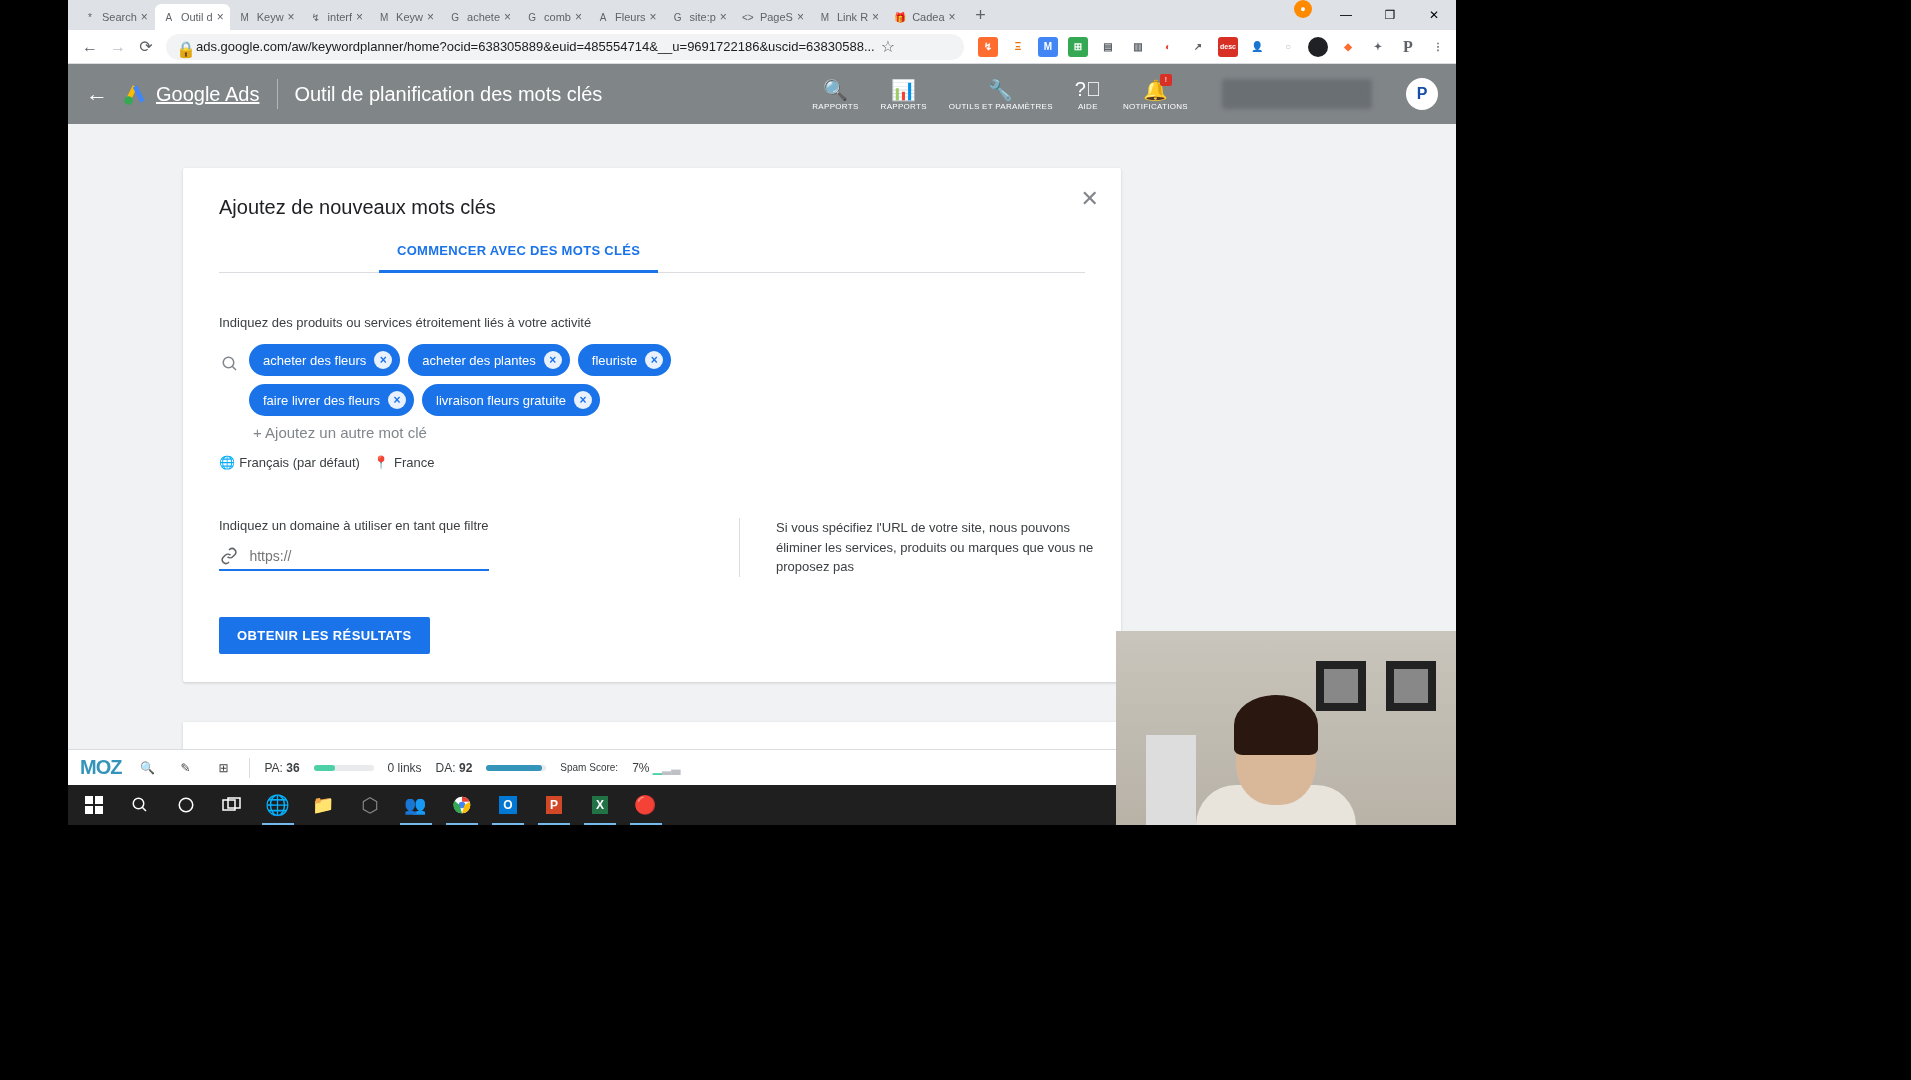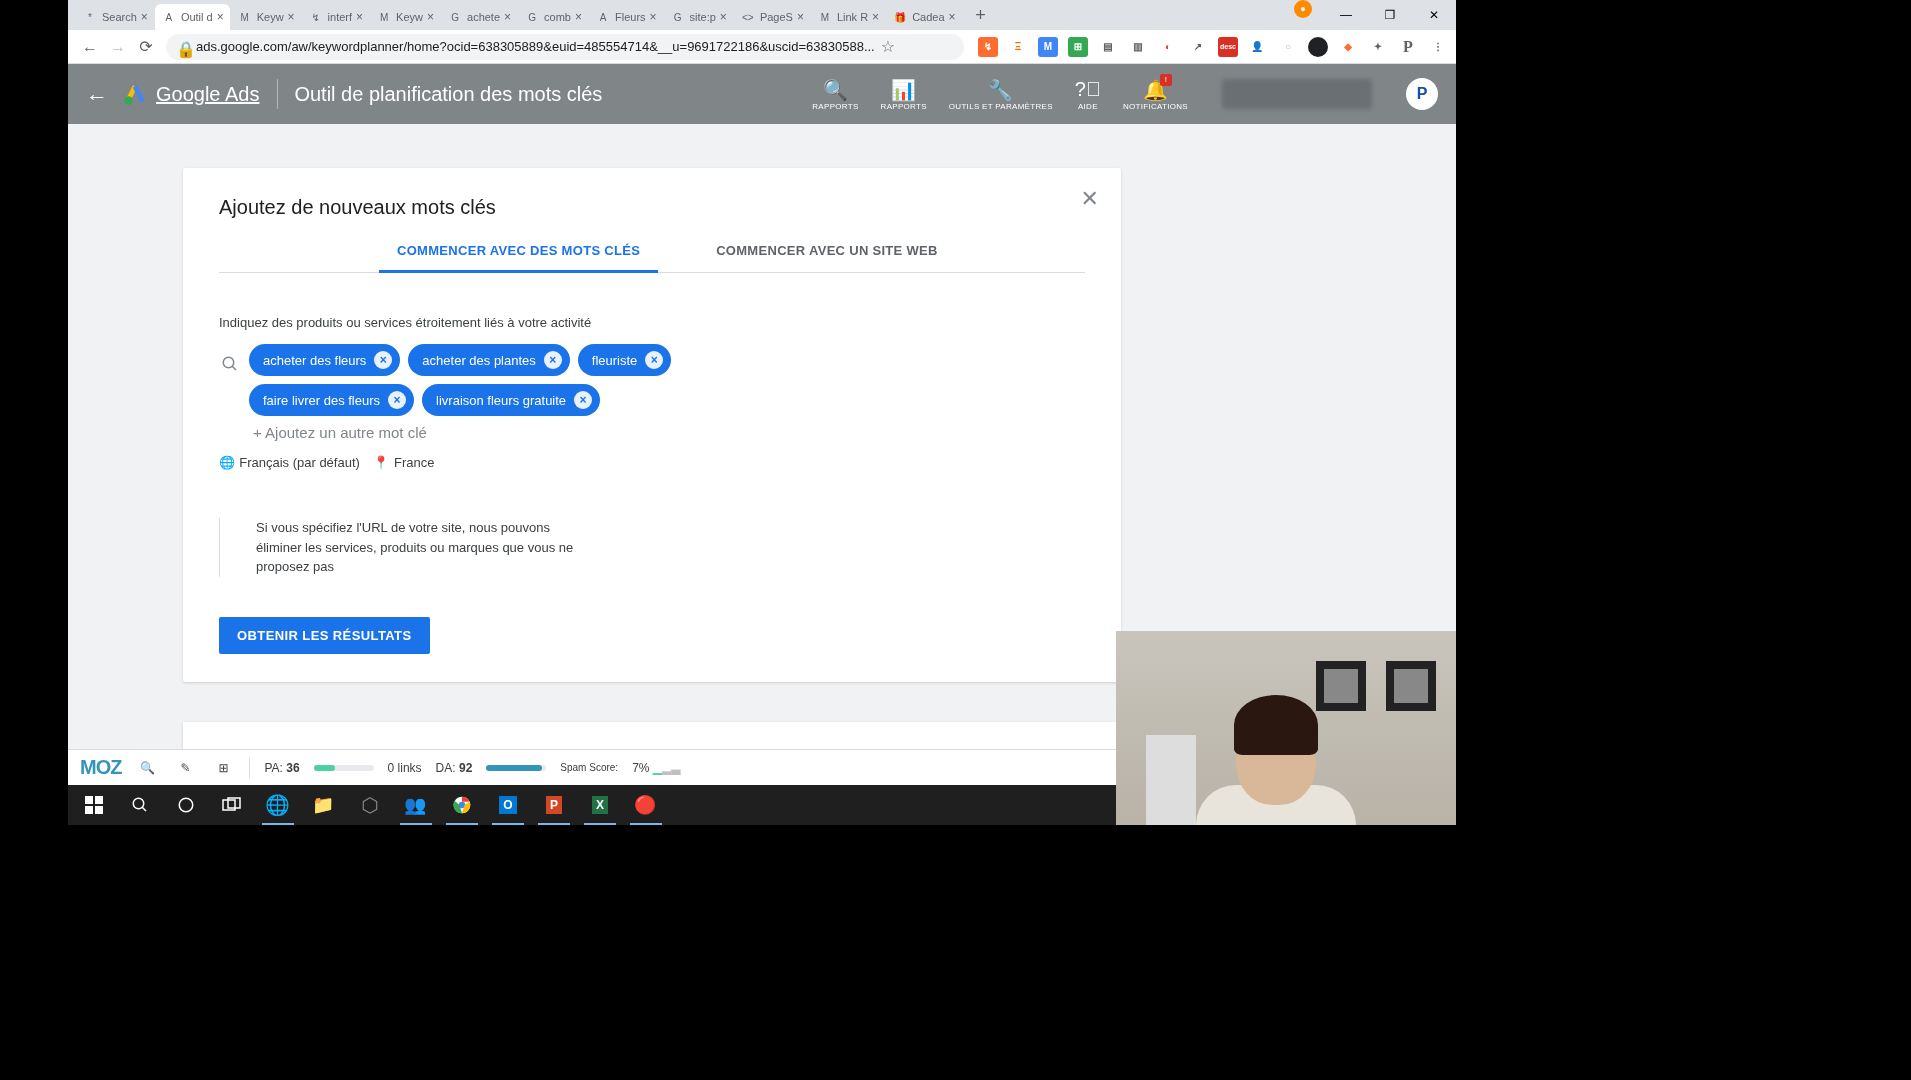--- a/index.html
+++ b/index.html
@@ -252,21 +252,20 @@
 
   <div class="content">
 
     <div class="card">
       <span class="card-close">✕</span>
       <h2>Ajoutez de nouveaux mots clés</h2>
       <div class="tabs">
         <div style="flex:0 0 160px"></div>
         <div class="tabbtn active">COMMENCER AVEC DES MOTS CLÉS</div>
         <div style="flex:0 0 40px"></div>
-        <div class="tabbtn">COMMENCER AVEC UN SITE WEB</div>
       </div>
 
       <div class="section-label">Indiquez des produits ou services étroitement liés à votre activité</div>
       <div class="kw-row">
         <div class="kw-input-area">
           <div class="kw-input-container">
             <div class="search-ic">
               <svg width="18" height="18" viewBox="0 0 24 24" fill="none" stroke="#80868b" stroke-width="2">
                   <circle cx="10" cy="10" r="7"></circle>
                   <line x1="20" y1="20" x2="15" y2="15"></line>
@@ -303,20 +302,33 @@
             </div>
             <div class="lang-item">
               <span>📍</span>
               <span>France</span>
             </div>
           </div>
         </div>
       </div>
 
       <div class="domain-row">
+        <div style="flex:0 0 480px">
+          <div class="section-label">Indiquez un domaine à utiliser en tant que filtre</div>
+          <div class="domain-input">
+            <span class="link-ic">
+              <svg width="18" height="18" viewBox="0 0 24 24" fill="none" stroke="#5f6368" stroke-width="2">
+                  <path d="M10 13a5 5 0 0 0 7 0l3-3a5 5 0 0 0-7-7l-1 1"></path>
+                  <path d="M14 11a5 5 0 0 0-7 0l-3 3a5 5 0 0 0 7 7l1-1"></path>
+                </svg>
+            </span>
+            <span class="cursor-bar"></span>
+            <input type="text" placeholder="https://" style="">
+          </div>
+        </div>
         <div class="hint" style="border-left:1px solid #dadce0;padding-left:36px">Si vous spécifiez l'URL de votre site, nous pouvons éliminer les services, produits ou marques que vous ne proposez pas</div>
       </div>
 
       <button class="get-results">OBTENIR LES RÉSULTATS</button>
     </div>
 
     <div class="card2">
       <div class="tabs2">
         <div class="tabbtn">PLANS PARTAGÉS AVEC VOUS</div>
       </div>

